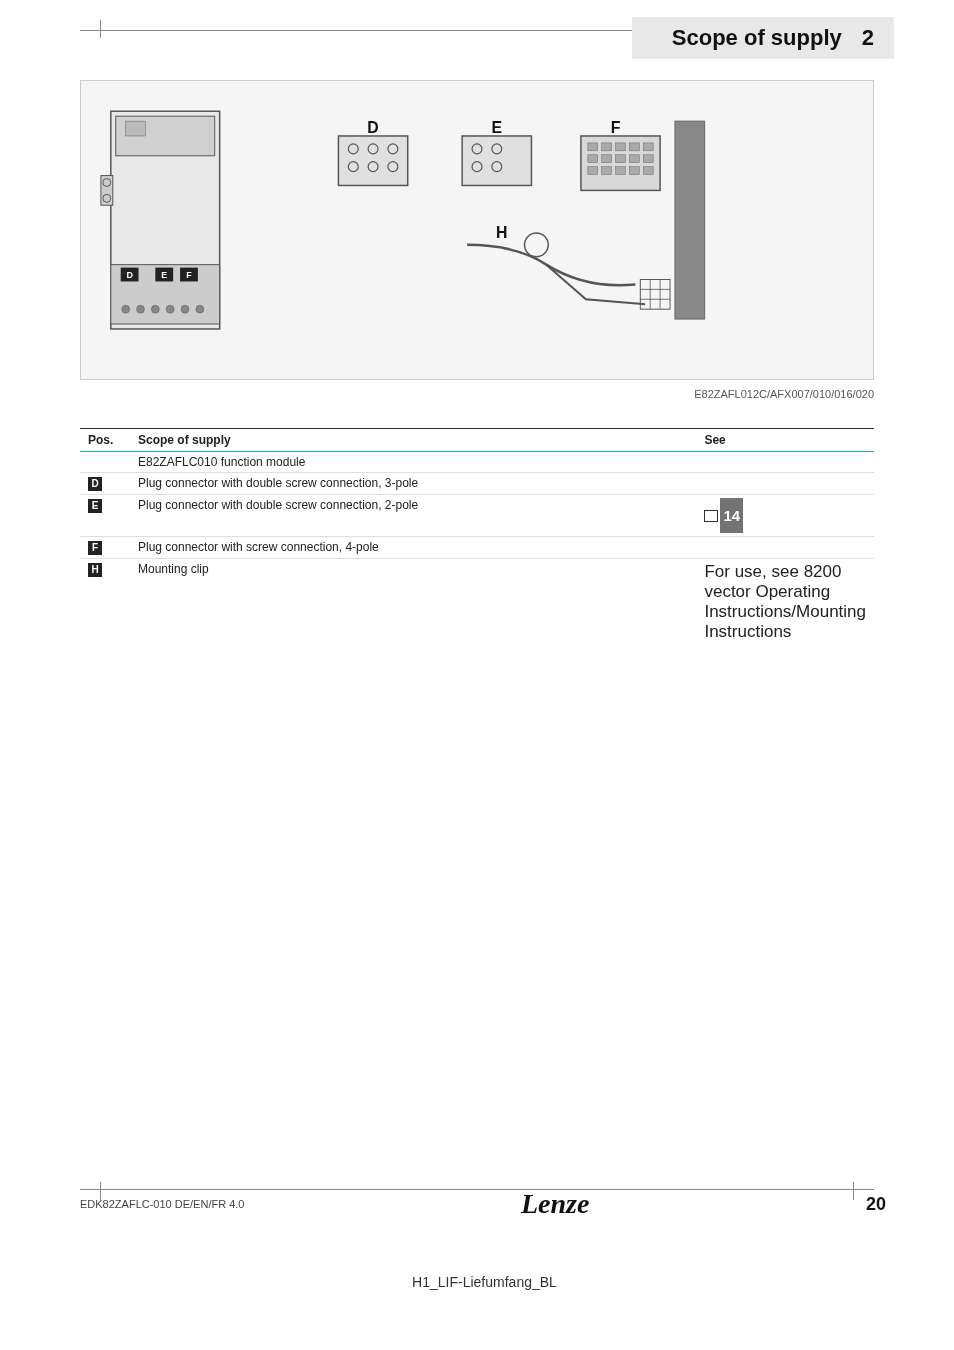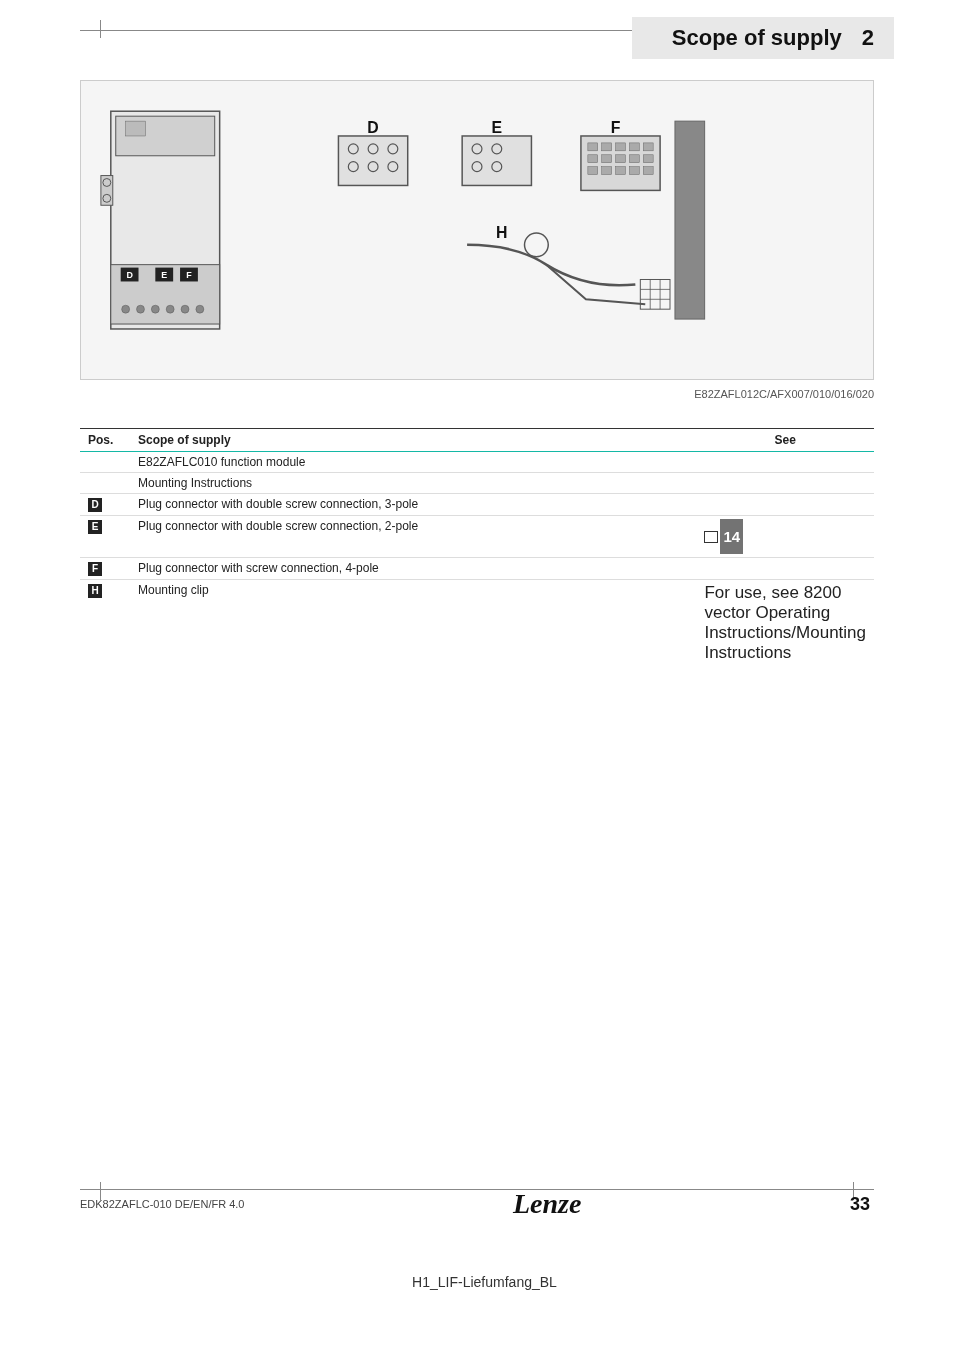--- a/index.html
+++ b/index.html
@@ -174,21 +174,21 @@
       font-weight: bold;
       padding: 9px 3px;
       vertical-align: middle;
     }
 
     
     .footer {
       position: absolute;
       bottom: 130px;
       left: 80px;
-      right: 84px;
+      right: 68px;
       display: flex;
       align-items: center;
       justify-content: space-between;
     }
 
     .footer-left {
       font-size: 11px;
       color: #444;
     }
 
@@ -328,35 +328,30 @@
     </svg>
   </div>
 
   <div class="diagram-caption">E82ZAFL012C/AFX007/010/016/020</div>
 
   <table class="supply-table">
     <thead>
       <tr>
         <th style="width:50px;">Pos.</th>
         <th>Scope of supply</th>
-        <th style="width:150px;text-align:center;">See</th>
+        <th style="width:150px;">See</th>
       </tr>
     </thead>
     <tbody id="table-body">
     <tr>
           <td></td>
           <td>E82ZAFLC010 function module</td>
           <td style="font-size: 11px;"></td>
         </tr>
         <tr>
-          <td></td>
-          <td>Mounting Instructions</td>
-          <td style="font-size: 11px;"></td>
-        </tr>
-        <tr>
           <td><span class="pos-badge">D</span></td>
           <td>Plug connector with double screw connection, 3-pole</td>
           <td style="font-size: 11px;"></td>
         </tr>
         <tr>
           <td><span class="pos-badge">E</span></td>
           <td>Plug connector with double screw connection, 2-pole</td>
           <td><span class="see-icon"></span><span class="see-icon-blue">14</span></td>
         </tr>
         <tr>
@@ -370,16 +365,16 @@
           <td style="font-size: 17px;">For use, see 8200 vector Operating Instructions/Mounting Instructions</td>
         </tr>
       </tbody>
   </table>
 
 </div>
 
 <div class="footer">
   <span class="footer-left">EDK82ZAFLC-010  DE/EN/FR  4.0</span>
   <span class="footer-brand">Lenze</span>
-  <span class="footer-page">33</span>
+  <span class="footer-page">20</span>
 </div>
 
 <div class="bottom-label">H1_LIF-Liefumfang_BL</div>
 
 </body></html>

